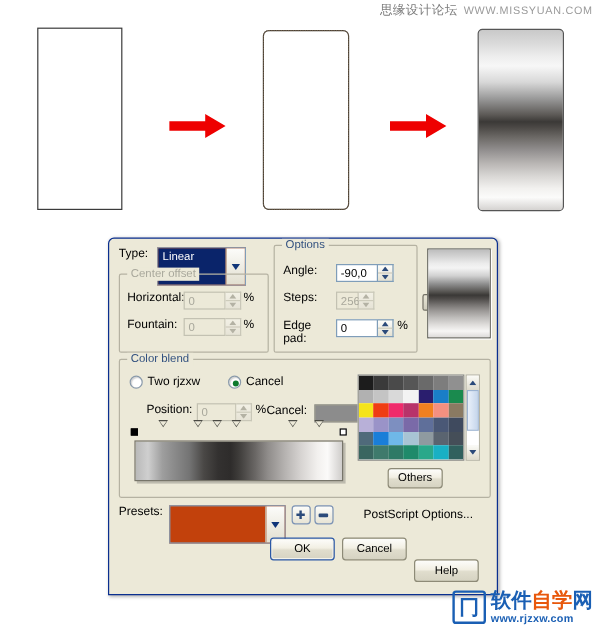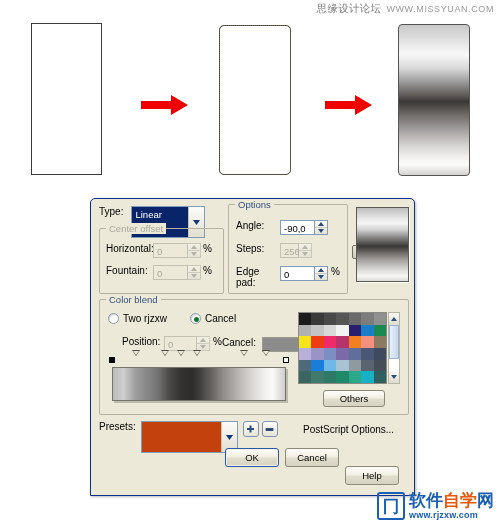--- a/index.html
+++ b/index.html
@@ -614,21 +614,21 @@
         <span class="strack">
           <span class="sthumb"></span>
         </span>
         <span class="sbtn">
           <svg width="6" height="4" viewBox="0 0 6 4">
               <path d="M0,0 L6,0 L3,4 Z" fill="#2b4a7a"></path>
             </svg>
         </span>
       </div>
 
-      <div class="btn" style="position:absolute; left:223px; top:90px; width:62px; height:17px;">Others</div>
+      <div class="btn" style="position:absolute; left:223px; top:90px; width:46px; height:17px;">Others</div>
     </div>
 
     <div class="row" style="left:8px; top:222px;">
       <span class="lbl">Presets:</span>
       <div class="combo" style="width:97px; margin-left:5px;">
         <span class="cval"></span>
         <span class="carrow">
           <svg width="7" height="5" viewBox="0 0 7 5" xmlns="http://www.w3.org/2000/svg">
               <path d="M0,0 L7,0 L3.5,5 Z" fill="#11367a"></path>
             </svg>

